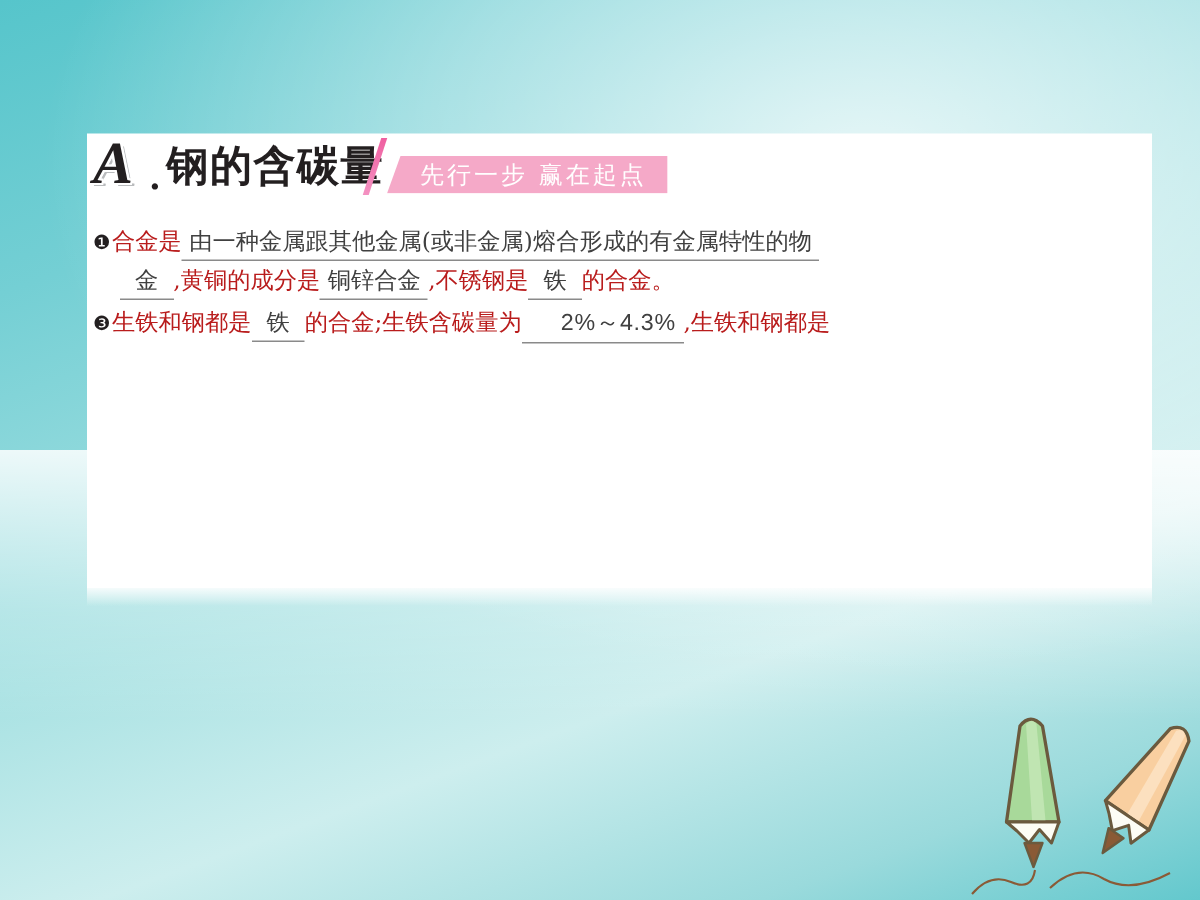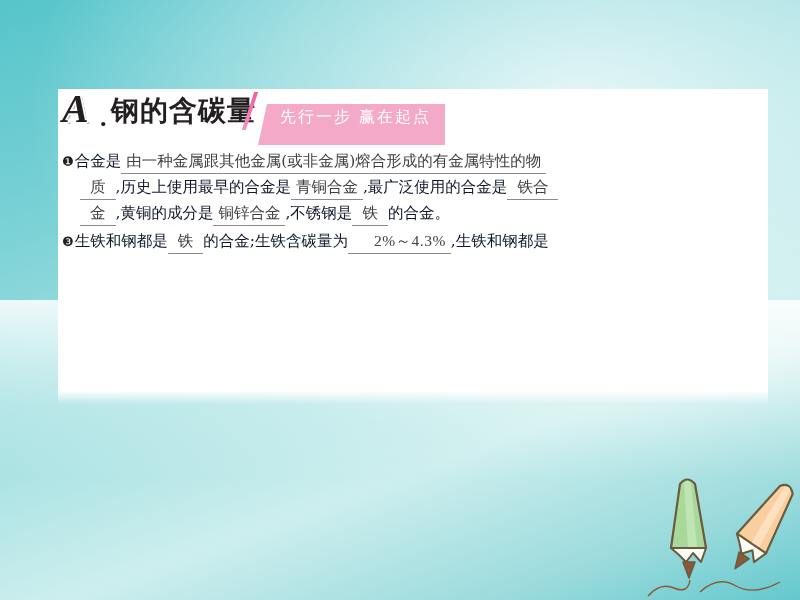--- a/index.html
+++ b/index.html
@@ -100,21 +100,21 @@
     width: 4px;
     height: 38px;
     background: linear-gradient(180deg, #ef5fa0 0%, #f492c2 100%);
     transform: skewX(-18deg);
   }
   .hdr-banner {
     position: absolute;
     left: 196px;
     top: 12px;
     height: 25px;
-    padding: 0 14px 16px 22px;
+    padding: 0 14px 0 22px;
     background: #f5a9c8;
     clip-path: polygon(9px 0, 100% 0, 100% 100%, 0 100%);
   }
   .hdr-banner-text {
     font-family: "DejaVu Sans", "Liberation Sans", sans-serif;
     font-size: 16px;
     line-height: 25px;
     color: #ffffff;
     letter-spacing: 2px;
     white-space: nowrap;
@@ -137,31 +137,31 @@
     white-space: nowrap;
     display: block;
   }
   .qline.indent { padding-left: 18px; }
   .bullet {
     font-family: "DejaVu Sans", "Liberation Sans", sans-serif;
     font-size: 13px;
     color: #231f20;
     padding-right: 1px;
   }
-  .txt { color: #0f172a; }
+  .txt { color: #b91c1c; }
   .ans {
     color: #404040;
     border-bottom: 1px solid #8a8a8a;
     padding: 0 5px 1px 5px;
     display: inline-block;
     line-height: 22px;
   }
   .ans.wide { padding: 0 10px 1px 10px; }
   .ans.num {
-    font-family: Liberation Serif, serif;
+    font-family: Liberation Sans, sans-serif;
     letter-spacing: 0.5px;
     padding-left: 26px;
   }
 
   
   #pencils {
     position: absolute;
     left: 640px;
     top: 470px;
     width: 160px;
@@ -183,21 +183,20 @@
   <span class="hdr-title">钢的含碳量</span>
   <span class="hdr-slash"></span>
   <span class="hdr-banner">
     <span class="hdr-banner-text">先行一步 赢在起点</span>
   </span>
 </div>
 
 <div id="qlist">
     <div class="qitem">
       <div class="qline"><span class="bullet">❶</span><span class="txt">合金是</span><span class="ans">由一种金属跟其他金属(或非金属)熔合形成的有金属特性的物</span></div>
-      <div class="qline indent"><span class="ans wide">质</span><span class="txt">,历史上使用最早的合金是</span><span class="ans">青铜合金</span><span class="txt">,最广泛使用的合金是</span><span class="ans wide">铁合</span></div>
       <div class="qline indent"><span class="ans wide">金</span><span class="txt">,黄铜的成分是</span><span class="ans">铜锌合金</span><span class="txt">,不锈钢是</span><span class="ans wide">铁</span><span class="txt">的合金。</span></div>
     </div>
     <div class="qitem">
       <div class="qline"><span class="bullet">❸</span><span class="txt">生铁和钢都是</span><span class="ans wide">铁</span><span class="txt">的合金;生铁含碳量为</span><span class="ans num">2%～4.3%</span><span class="txt">,生铁和钢都是</span></div>
     </div>
   </div>
 
 <div id="pencils">
   <svg width="160" height="130" viewBox="0 0 160 130">
 

